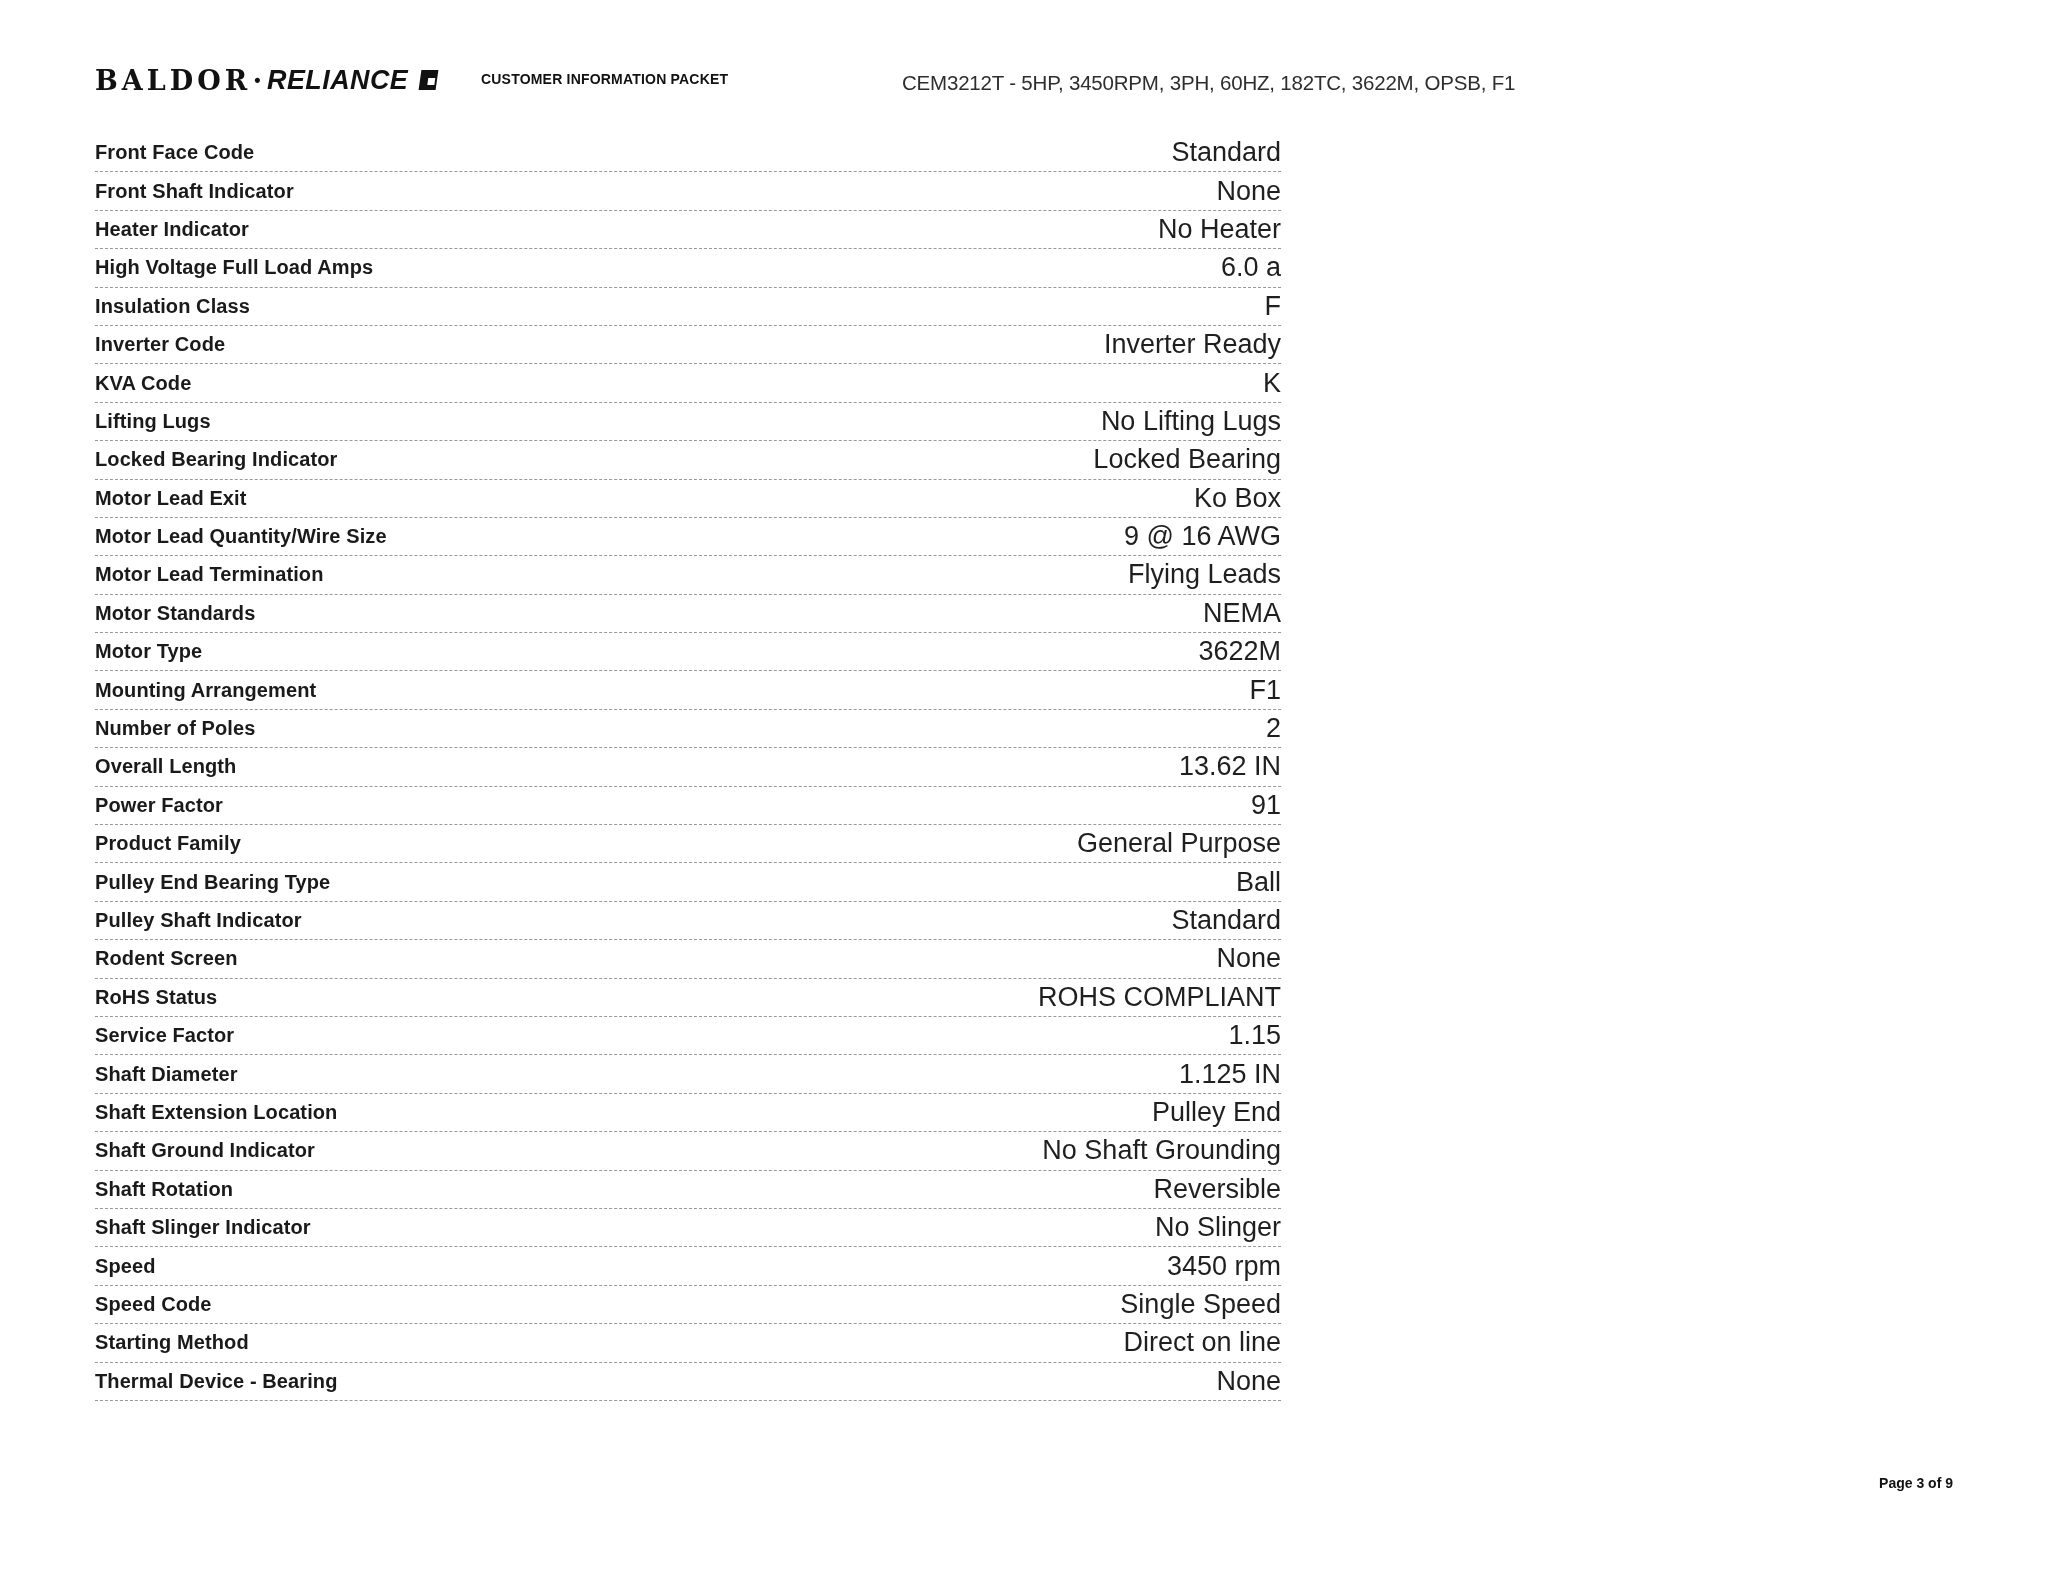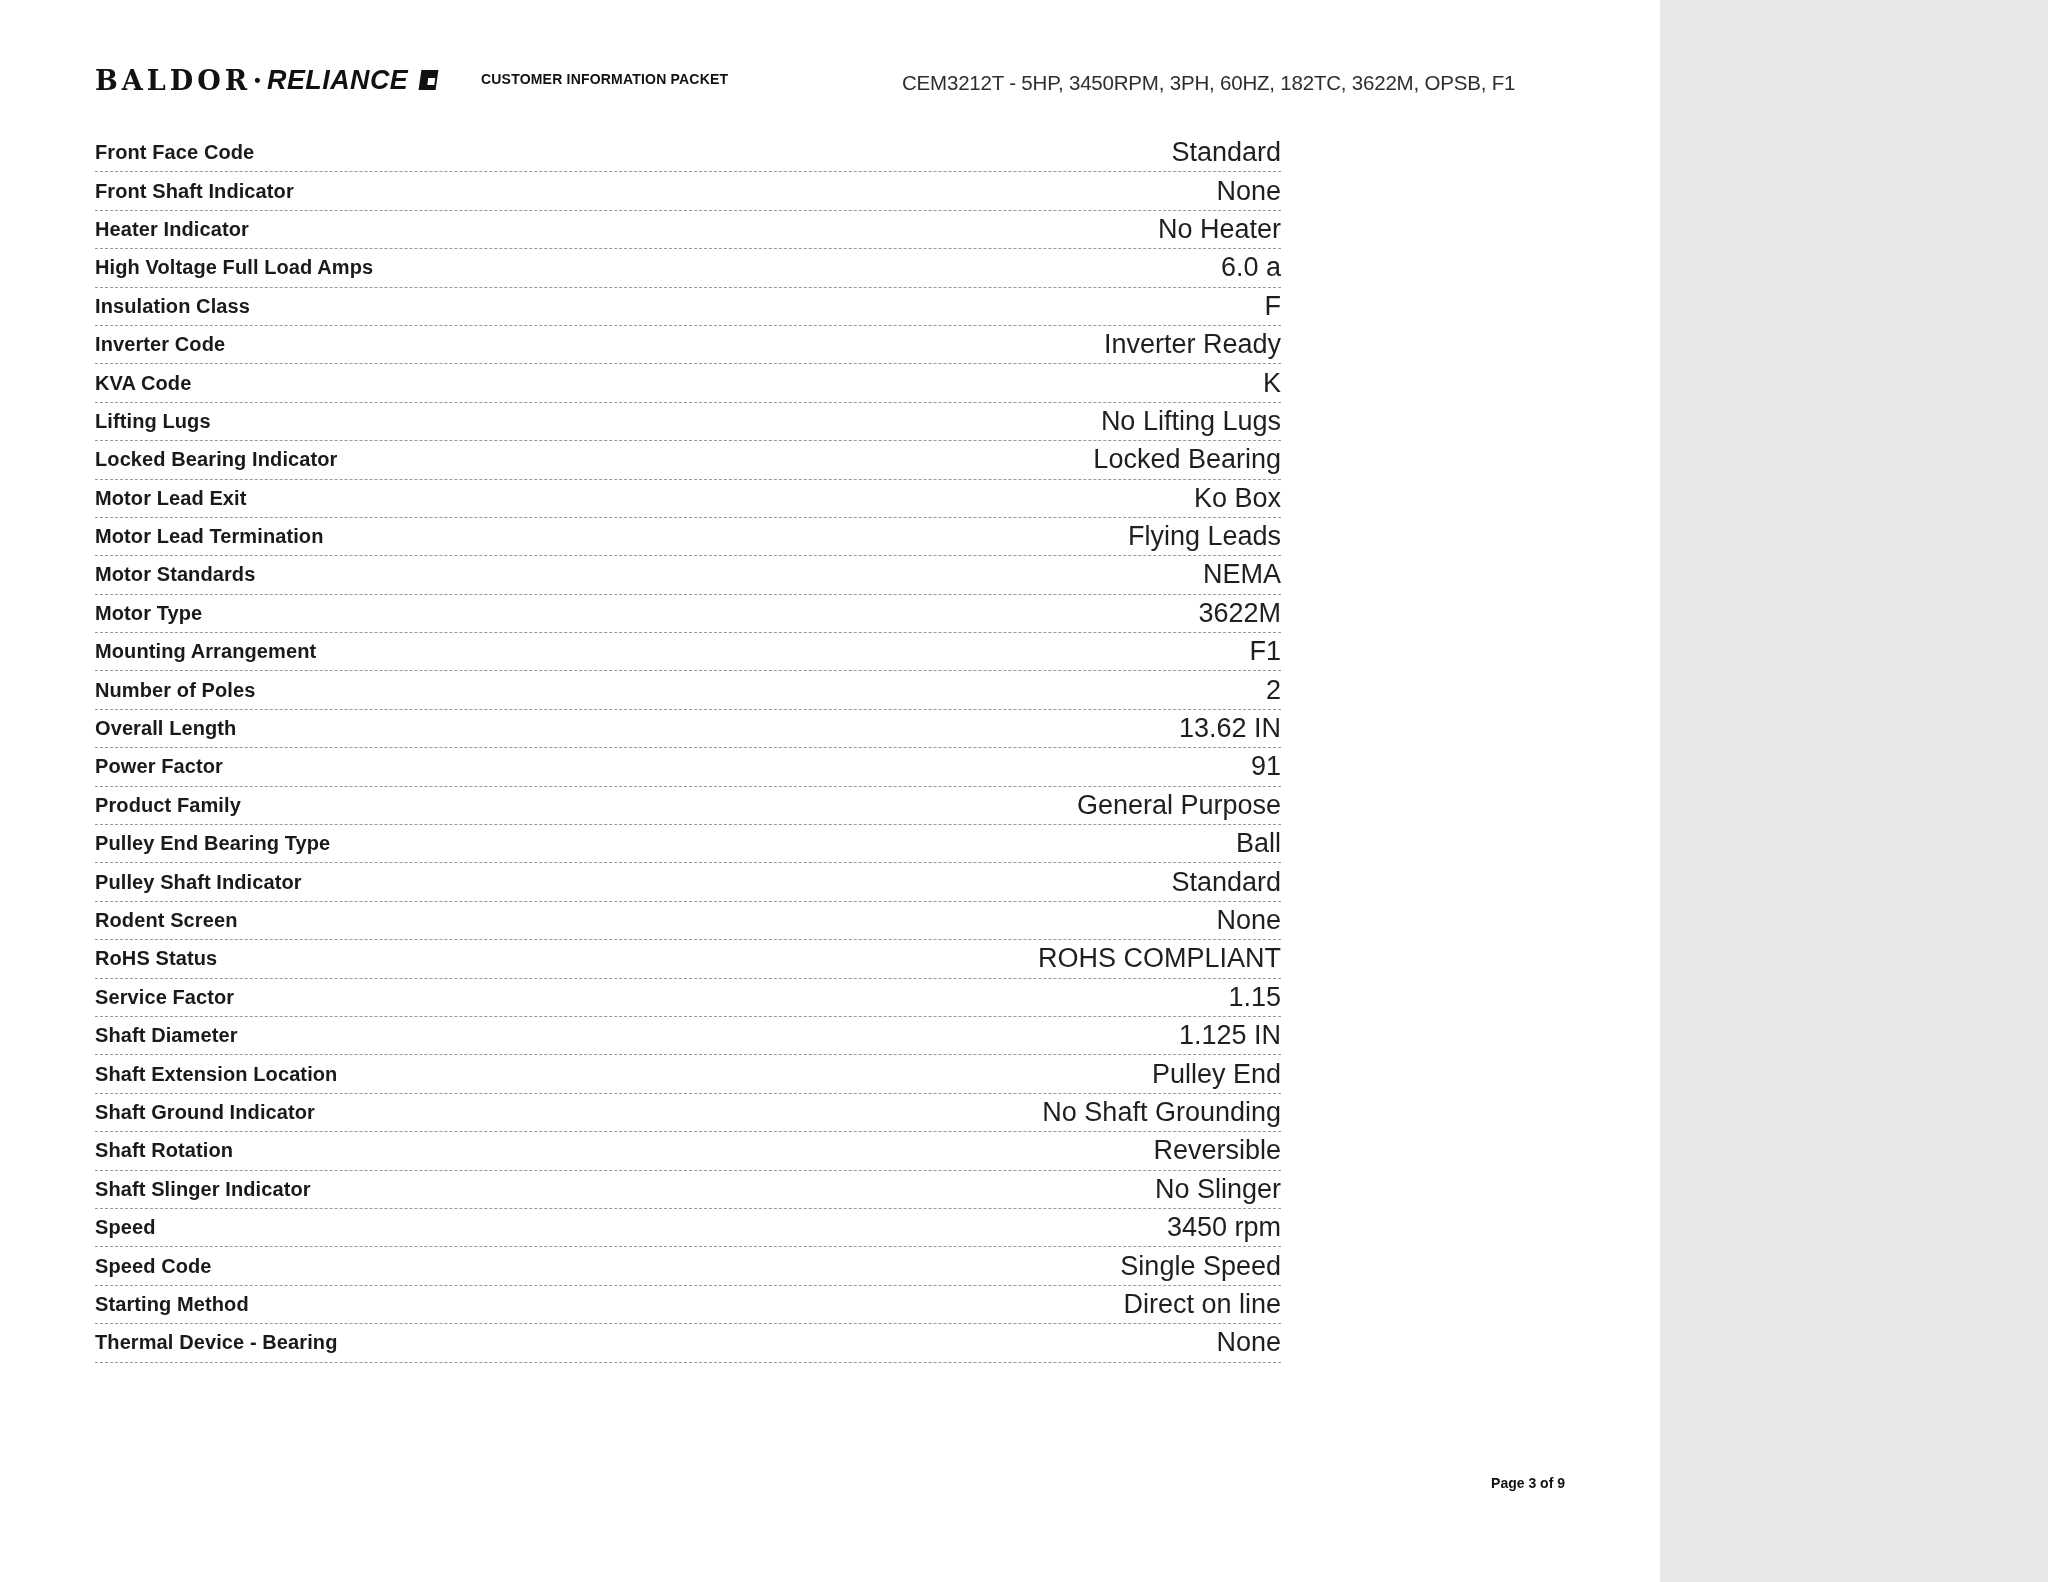--- a/index.html
+++ b/index.html
@@ -2,21 +2,21 @@
 <html><head>
 <meta charset="utf-8">
 <style>
   html, body {
     margin: 0;
     padding: 0;
     background: #e8e8e8;
   }
   .page {
     position: relative;
-    width: 1660px;
+    width: 2048px;
     height: 1582px;
     background: #ffffff;
     font-family: "Liberation Sans", sans-serif;
     color: #1a1a1a;
     overflow: hidden;
   }
 
   
   .logo {
     position: absolute;
@@ -188,20 +188,24 @@
       <div class="spec-row">
         <span class="spec-label">Locked Bearing Indicator</span>
         <span class="spec-value">Locked Bearing</span>
       </div>
 
       <div class="spec-row">
         <span class="spec-label">Motor Lead Exit</span>
         <span class="spec-value">Ko Box</span>
       </div>
 
+      <div class="spec-row">
+        <span class="spec-label">Motor Lead Quantity/Wire Size</span>
+        <span class="spec-value">9 @ 16 AWG</span>
+      </div>
 
       <div class="spec-row">
         <span class="spec-label">Motor Lead Termination</span>
         <span class="spec-value">Flying Leads</span>
       </div>
 
       <div class="spec-row">
         <span class="spec-label">Motor Standards</span>
         <span class="spec-value">NEMA</span>
       </div>

